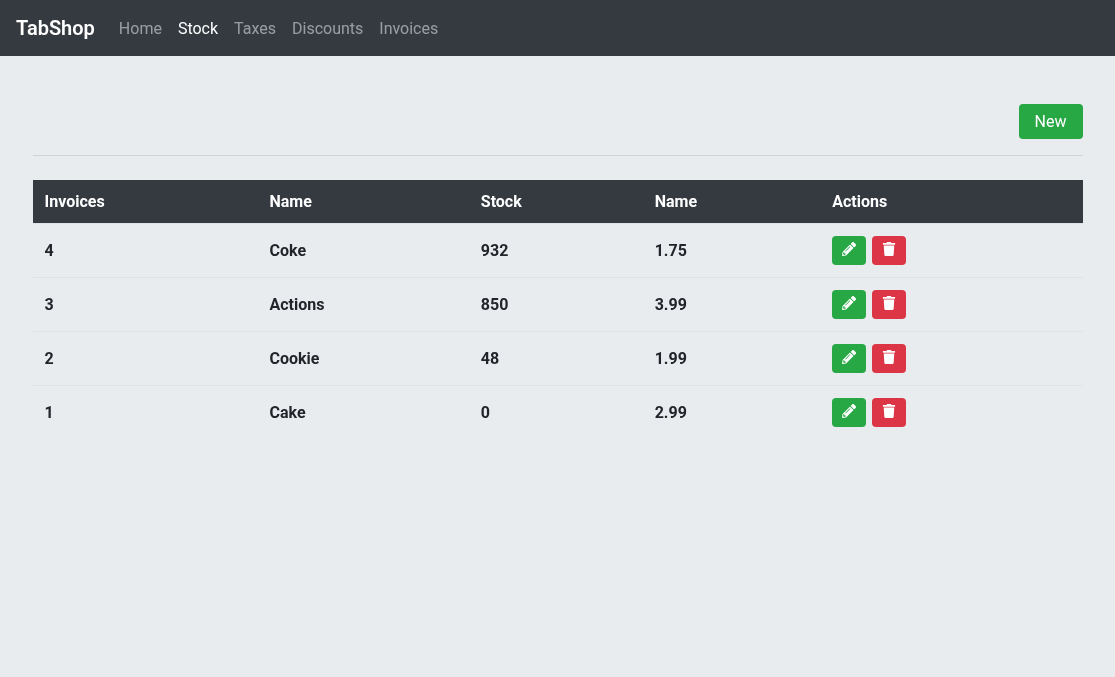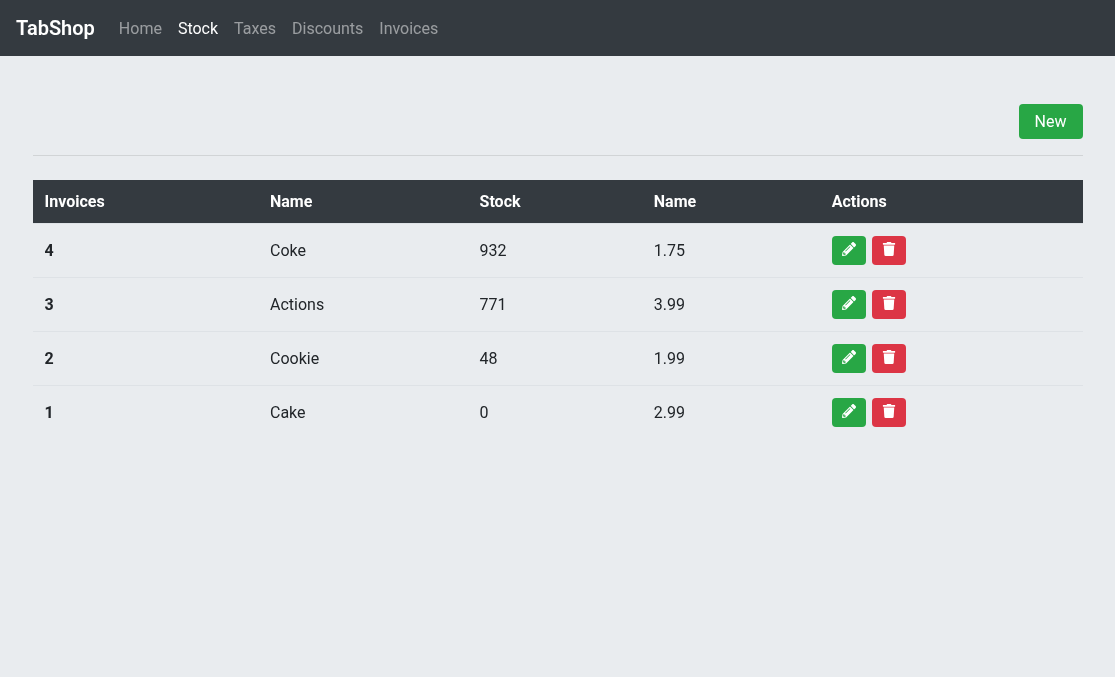--- a/index.html
+++ b/index.html
@@ -106,20 +106,21 @@
       padding: 12px;
       font-weight: 700;
       font-size: 16px;
     }
     .table tbody td, .table tbody th {
       padding: 12px;
       text-align: left;
       border-top: 1px solid #dee2e6;
       font-size: 16px;
       vertical-align: middle;
+      font-weight: bold;
     }
     .table tbody th {
       font-weight: 700;
     }
     .action-group {
       display: flex;
       gap: 6px;
     }
   </style>
 </head>
@@ -171,21 +172,21 @@
                 <span><svg viewBox="0 0 448 512">
                     <path d="M432 32H312l-9.4-18.7A24 24 0 00281.1 0H166.8a23.72 23.72 0 00-21.4 13.3L136 32H16A16 16 0 000 48v32a16 16 0 0016 16h416a16 16 0 0016-16V48a16 16 0 00-16-16zM53.2 467a48 48 0 0047.9 45h245.8a48 48 0 0047.9-45L416 128H32z"></path>
                   </svg></span>
               </a>
             </div>
           </td>
         </tr>
         <tr>
           <th>3</th>
           <td>Actions</td>
-          <td>771</td>
+          <td>850</td>
           <td>3.99</td>
           <td>
             <div class="action-group">
               <a class="btn btn-success btn-sm">
                 <span><svg viewBox="0 0 512 512">
                     <path d="M497.9 142.1l-46.1 46.1c-4.7 4.7-12.3 4.7-17 0l-111-111c-4.7-4.7-4.7-12.3 0-17l46.1-46.1c18.7-18.7 49.1-18.7 67.9 0l60.1 60.1c18.8 18.7 18.8 49.1 0 67.9zM284.2 99.8L21.6 362.4.4 483.9c-2.9 16.4 11.4 30.6 27.8 27.8l121.5-21.3 262.6-262.6c4.7-4.7 4.7-12.3 0-17l-111-111c-4.8-4.7-12.4-4.7-17.1 0zM124.1 339.9c-5.5-5.5-5.5-14.3 0-19.8l154-154c5.5-5.5 14.3-5.5 19.8 0s5.5 14.3 0 19.8l-154 154c-5.5 5.5-14.3 5.5-19.8 0zM88 424h48v36.3l-64.5 11.3-31.1-31.1L51.7 376H88v48z"></path>
                   </svg></span>
               </a>
               <a class="btn btn-danger btn-sm">
                 <span><svg viewBox="0 0 448 512">

